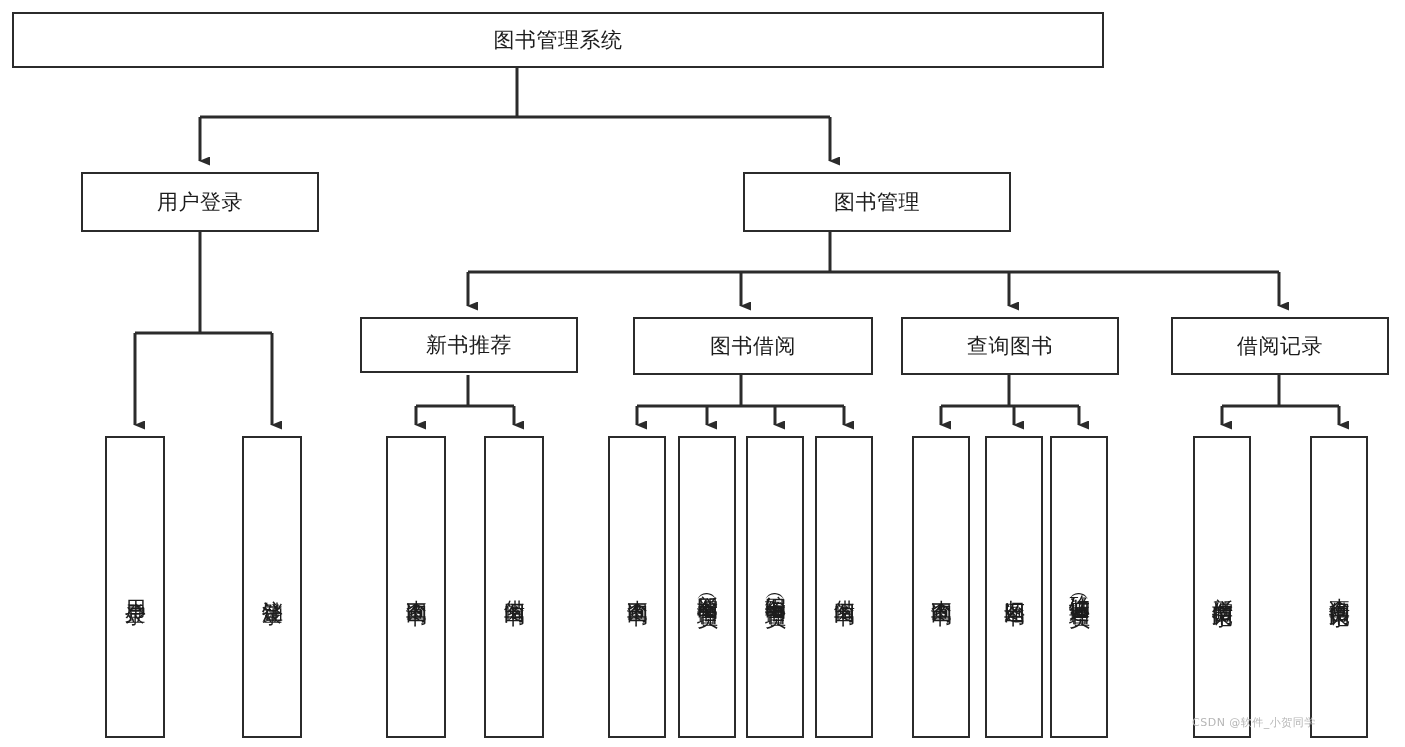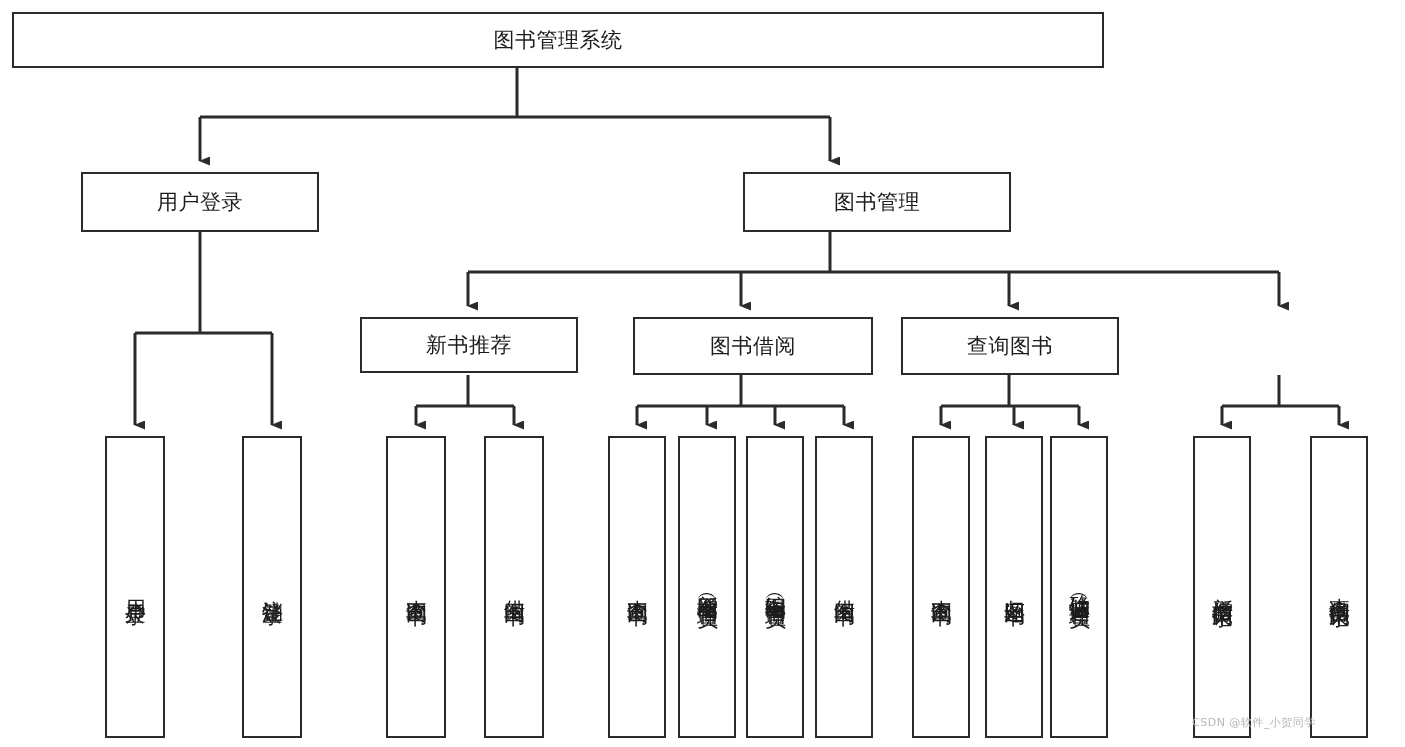--- a/index.html
+++ b/index.html
@@ -146,20 +146,23 @@
   </div>
 
   <div class="node horiz" style="left:633px; top:317px; width:240px; height:58px;">
     <span class="node-label">图书借阅</span>
   </div>
 
   <div class="node horiz" style="left:901px; top:317px; width:218px; height:58px;">
     <span class="node-label">查询图书</span>
   </div>
 
+  <div class="node horiz" style="left:1171px; top:317px; width:218px; height:58px;">
+    <span class="node-label">借阅记录</span>
+  </div>
 
   <div class="node leaf" style="left:105px; top:436px; width:60px; height:302px;">
     <span class="node-label">用户登录</span>
   </div>
 
   <div class="node leaf" style="left:242px; top:436px; width:60px; height:302px;">
     <span class="node-label">注销登录</span>
   </div>
 
   <div class="node leaf" style="left:386px; top:436px; width:60px; height:302px;">

